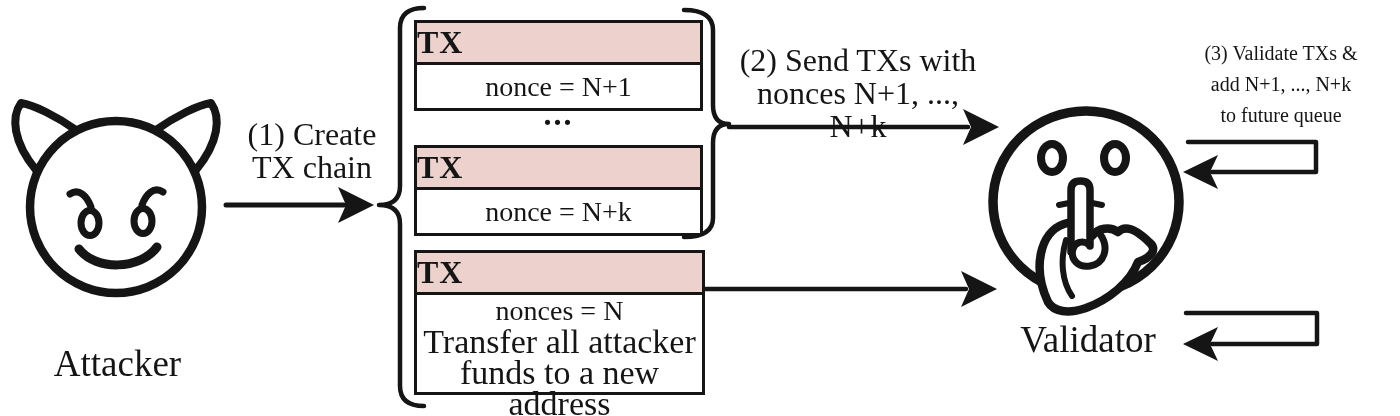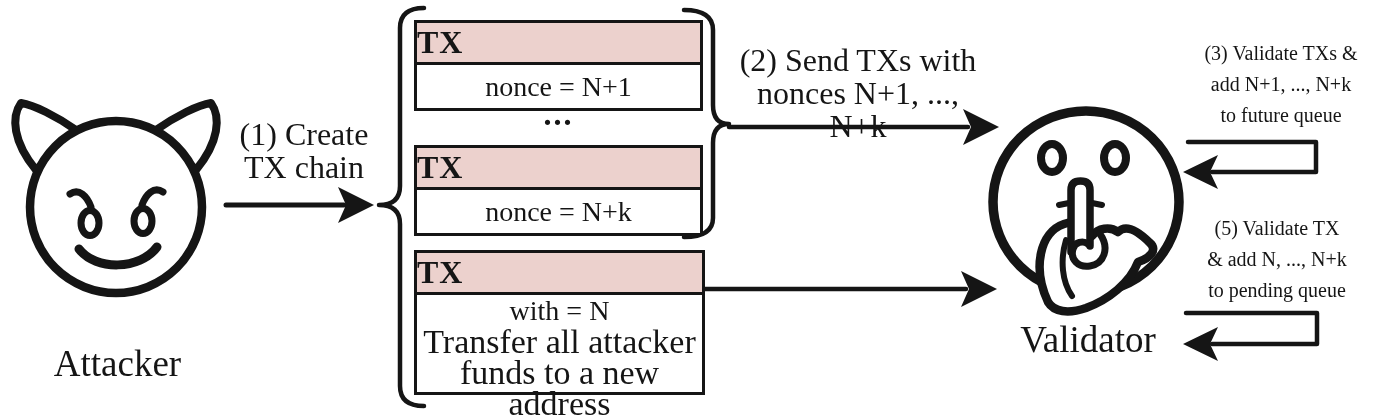--- a/index.html
+++ b/index.html
@@ -19,21 +19,21 @@
     text-align: center;
     white-space: pre-line;
     color: #151515;
   }
   .actor-label { font-size: 37px; line-height: 40px; }
   .step-label  { font-size: 32px; line-height: 33px; }
   .step-label-sm { font-size: 20px; line-height: 31px; }
 
   #attacker-label  { left: 25px;  top: 300px; width: 185px; margin-top: 44px; }
   #validator-label { left: 1000px; top: 320px; width: 176px; }
-  #step1-label { left: 232px;  top: 118px; width: 144px; }
+  #step1-label { left: 240px;  top: 118px; width: 144px; }
   #step2-label { left: 728px;  top: 44px;  width: 260px; }
   #step4-label { left: 730px;  top: 210px; width: 240px; }
   #step3-label { left: 1166px; top: 38px;  width: 230px; }
   #step5-label { left: 1162px; top: 213px; width: 230px; }
 
   .tx-box {
     position: absolute;
     box-sizing: border-box;
     border: 3px solid #151515;
     background: #ffffff;
@@ -142,40 +142,37 @@
 TX chain</div>
 
   <div id="step2-label" class="txt step-label">(2) Send TXs with
 nonces N+1, ..., N+k</div>
 
 
   <div id="step3-label" class="txt step-label-sm">(3) Validate TXs &amp;
 add N+1, ..., N+k
 to future queue</div>
 
-  <div id="step5-label" class="txt step-label-sm">(5) Validate TX
-&amp; add N, ..., N+k
-to pending queue</div>
 
   <div id="validator-label" class="txt actor-label">Validator</div>
 
   <div id="tx-box-1" class="tx-box">
     <div class="tx-box-header">TX</div>
     <div class="tx-box-body">nonce = N+1</div>
   </div>
 
   <div id="ellipsis" class="txt">...</div>
 
   <div id="tx-box-2" class="tx-box">
     <div class="tx-box-header">TX</div>
     <div class="tx-box-body">nonce = N+k</div>
   </div>
 
   <div id="tx-box-3" class="tx-box">
     <div class="tx-box-header">TX</div>
     <div class="tx-box-body">
-      <div>with = N</div>
+      <div>nonces = N</div>
       <div class="tx-note">Transfer all attacker
 funds to a new address</div>
     </div>
   </div>
 
 </div>
 
 </body></html>

